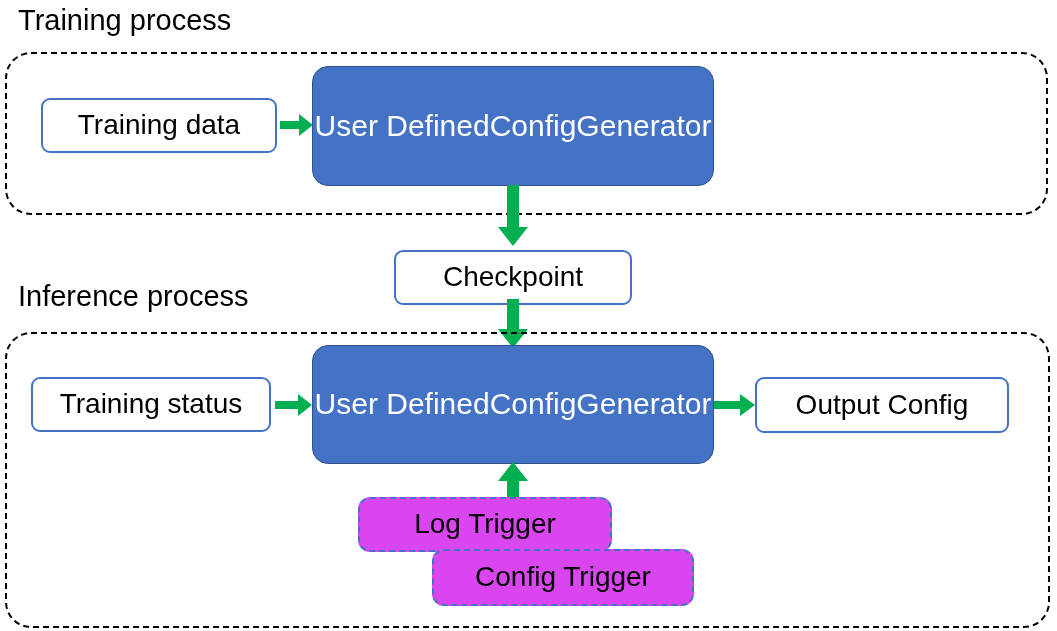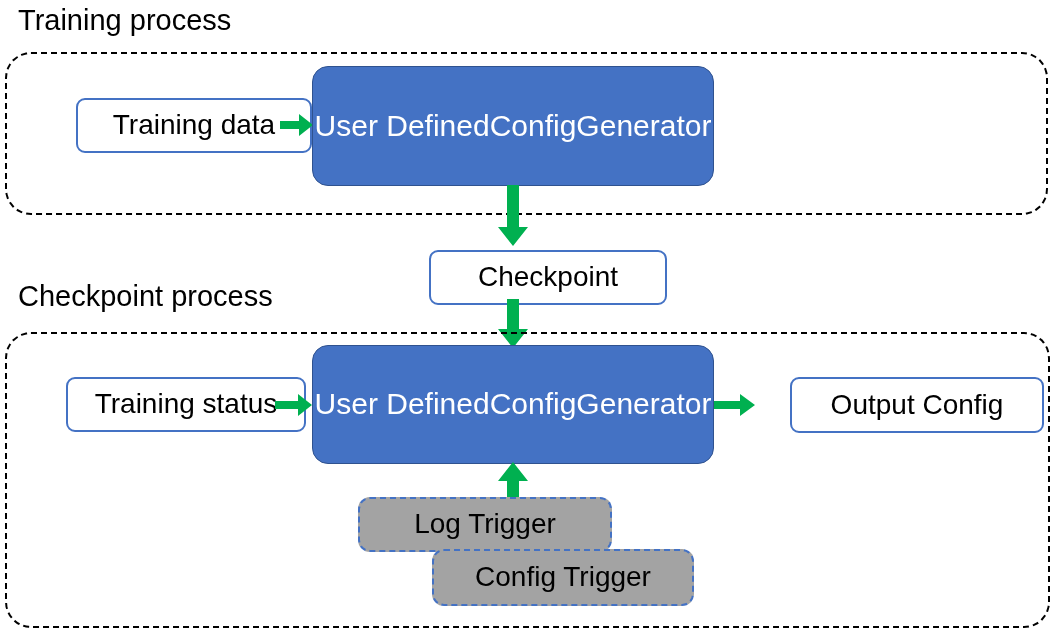--- a/index.html
+++ b/index.html
@@ -46,21 +46,20 @@
     background: #ffffff;
     border: 2px solid #4472C4;
     border-radius: 9px;
     display: flex;
     align-items: center;
     justify-content: center;
     color: #000000;
     font-size: 28px;
     line-height: 1.1;
     white-space: nowrap;
-    margin-left: 35px;
   }
 
   
   .node-blue {
     position: absolute;
     box-sizing: border-box;
     background: #4472C4;
     border: 1.5px solid #2F528F;
     border-radius: 16px;
     display: flex;
@@ -71,21 +70,21 @@
     font-size: 30px;
     line-height: 1.28;
     white-space: nowrap;
   }
   .node-blue .line { display: block; }
 
   
   .node-trigger {
     position: absolute;
     box-sizing: border-box;
-    background: #a3a3a3;
+    background: #d946ef;
     border: 2.5px dashed #4472C4;
     border-radius: 12px;
     display: flex;
     align-items: center;
     justify-content: center;
     color: #000000;
     font-size: 28px;
     line-height: 1.1;
     white-space: nowrap;
   }
@@ -123,21 +122,21 @@
   </div>
 
   <div class="node-box" style="left:394px; top:250px; width:238px; height:55px;">Checkpoint</div>
 
   <div class="arrow" style="left:497px; top:299px; width:32px; height:50px;">
     <svg width="32" height="50" viewBox="0 0 32 50">
       <path d="M10 0 H22 V30 H31 L16 49 L1 30 H10 Z" fill="#00B050"></path>
     </svg>
   </div>
 
-  <div class="section-label" style="left:18px; top:282px;">Checkpoint process</div>
+  <div class="section-label" style="left:18px; top:282px;">Inference process</div>
 
   <div class="process-container" style="left:5px; top:332px; width:1045px; height:296px;"></div>
 
   <div class="node-box" style="left:31px; top:377px; width:240px; height:55px;">Training status</div>
 
   <div class="arrow" style="left:275px; top:391px; width:38px; height:28px;">
     <svg width="38" height="28" viewBox="0 0 38 28">
       <path d="M0 10 H23 V3 L37 14 L23 25 V18 H0 Z" fill="#00B050"></path>
     </svg>
   </div>

